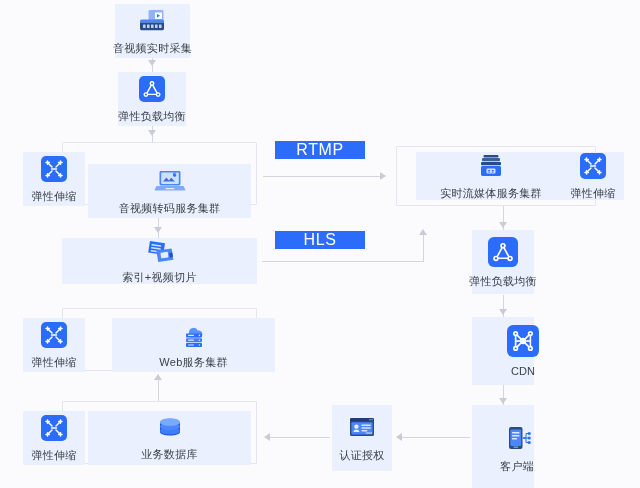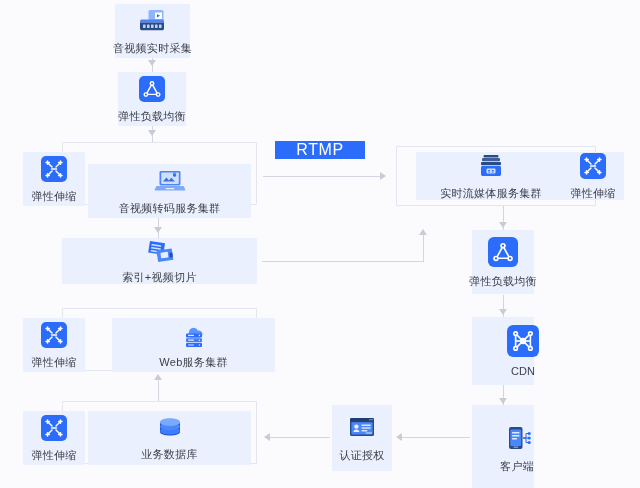--- a/index.html
+++ b/index.html
@@ -104,20 +104,23 @@
 
   <div class="ln h" style="left:398px; top:437px; width:72px;"></div>
   <div class="arrow left" style="left:396px; top:433px;"></div>
 
   <div class="ln h" style="left:266px; top:437px; width:64px;"></div>
   <div class="arrow left" style="left:264px; top:433px;"></div>
 
   <div class="pill" style="left:275px; top:141px; width:90px; height:18px;">
     <span>RTMP</span>
   </div>
+  <div class="pill" style="left:275px; top:231px; width:90px; height:18px;">
+    <span>HLS</span>
+  </div>
 
   <div class="node" style="left:115px; top:4px; width:75px; height:54px;">
     <span class="ico">
       <svg width="30" height="26" viewBox="0 0 30 26">
         <path d="M12 2 h12 a1.5 1.5 0 0 1 1.5 1.5 v8 a1.5 1.5 0 0 1 -1.5 1.5 h-12 a1.5 1.5 0 0 1 -1.5 -1.5 v-8 A1.5 1.5 0 0 1 12 2z" fill="#8fb4fc"></path>
         <path d="M17 4.5 h7 v6.5 h-7z" fill="#fff"></path>
         <path d="M19 6 l3 1.8 l-3 1.8z" fill="#2b6dfa"></path>
         <path d="M3.5 11.5 h21 a1.5 1.5 0 0 1 1.5 1.5 v1.6 h-24 v-1.6 a1.5 1.5 0 0 1 1.5 -1.5z" fill="#4c86fb"></path>
         <path d="M2 14.6 h24 v6.2 a1.4 1.4 0 0 1 -1.4 1.4 h-21.2 A1.4 1.4 0 0 1 2 20.8z" fill="#2a4c86"></path>
         <g fill="#bcd2fd">

